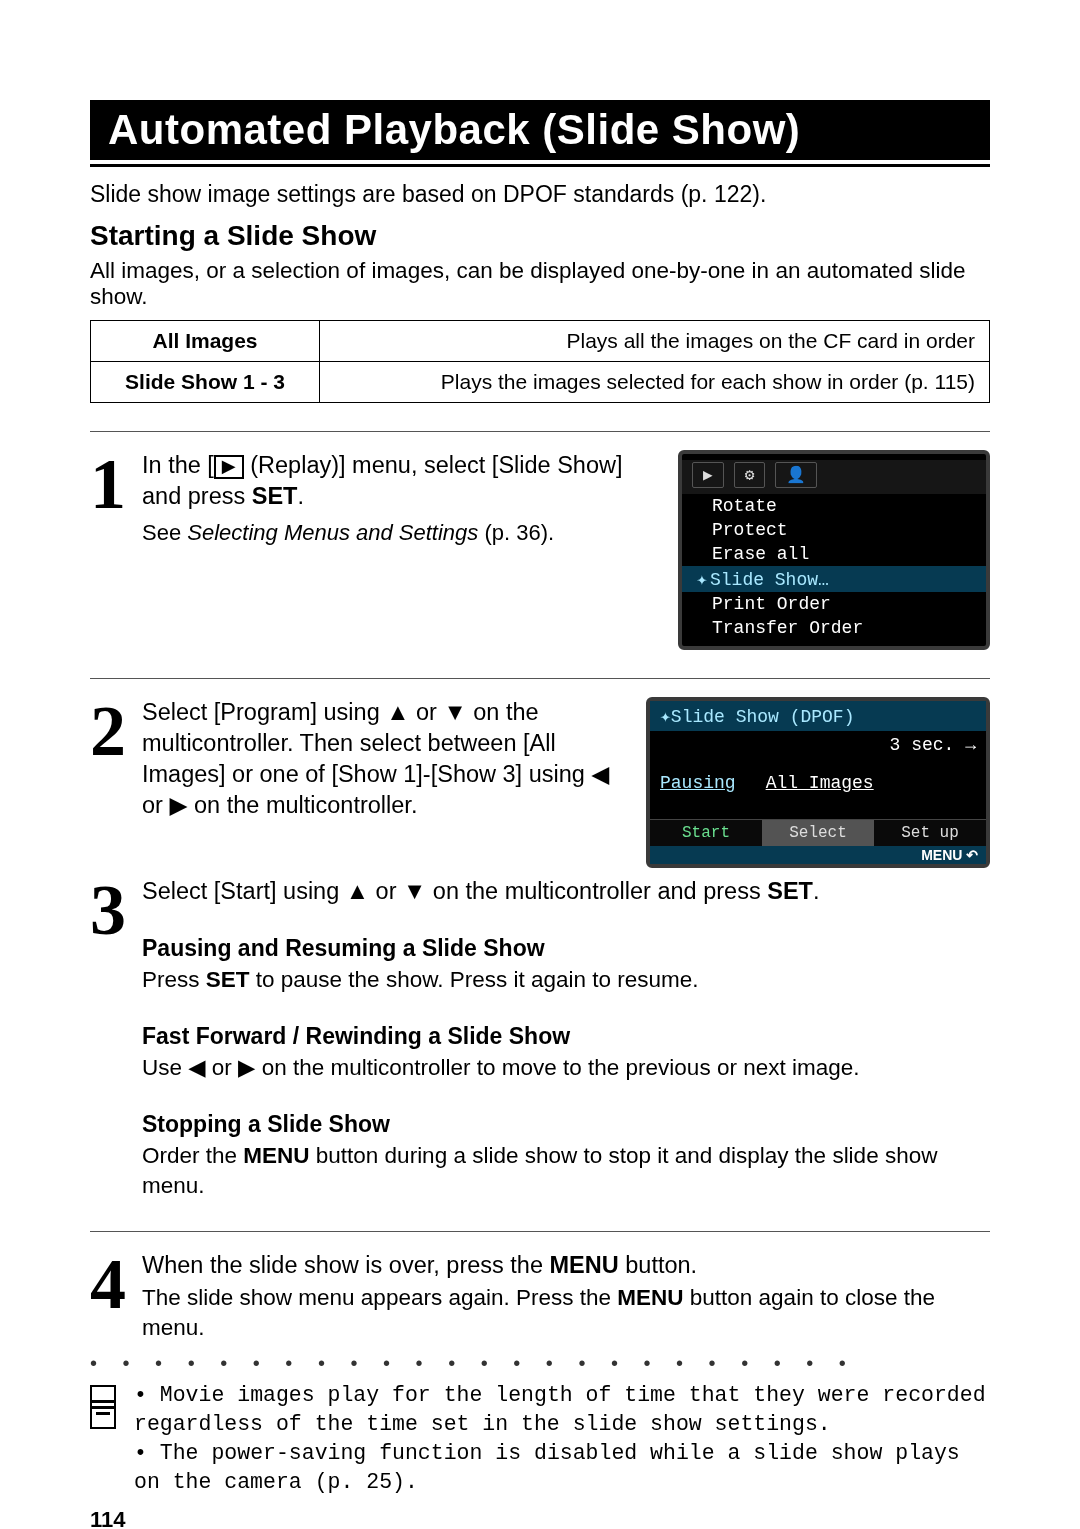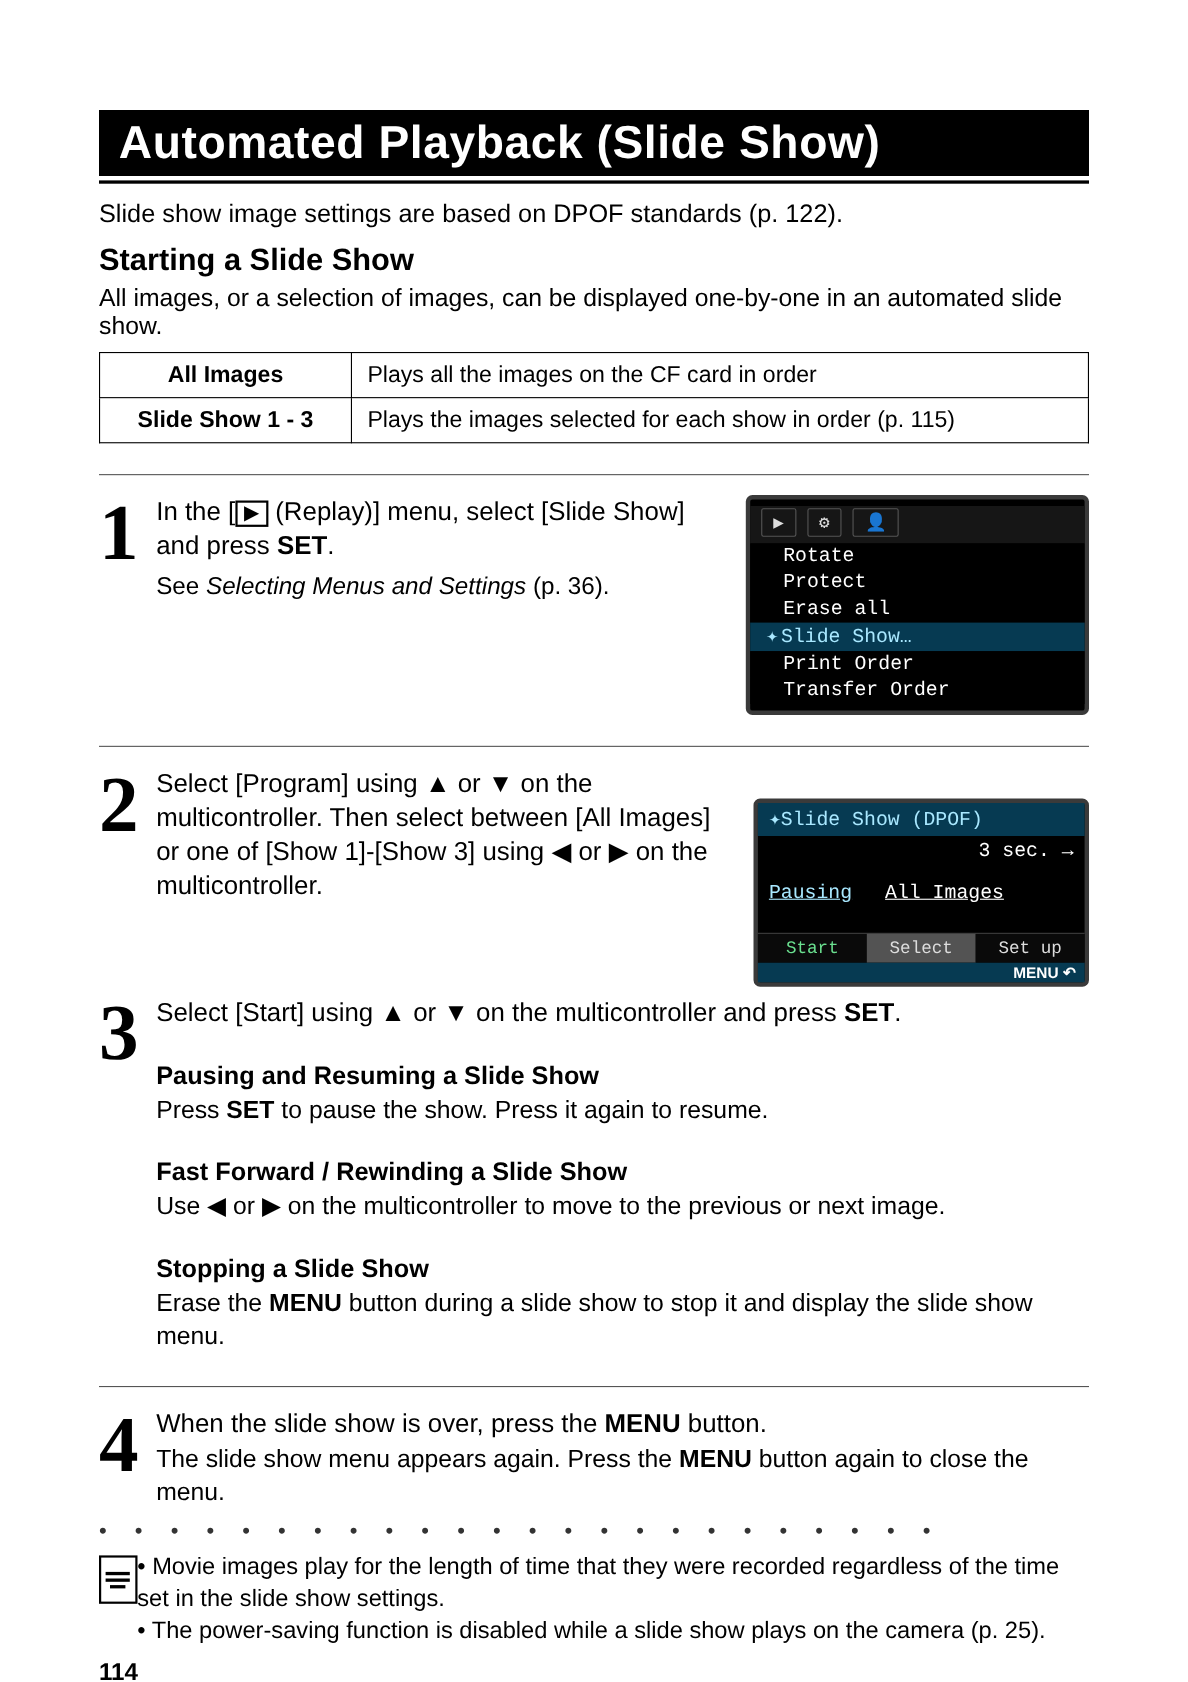--- a/index.html
+++ b/index.html
@@ -45,20 +45,21 @@
   }
   table.modes {
     border-collapse: collapse;
     width: 100%;
     font-size: 21px;
   }
   table.modes td {
     border: 1px solid #000;
     padding: 8px 14px;
     vertical-align: middle;
+    text-align: right;
   }
   table.modes td.label {
     font-weight: 700;
     text-align: center;
     width: 200px;
   }
   .step-sep {
     border: none;
     border-top: 1px solid #555;
     margin: 28px 0 18px 0;
@@ -141,23 +142,22 @@
     padding-left: 12px;
   }
   .lcd1 .sel-ico {
     display: inline-block;
     width: 16px;
     text-align: center;
     color:#a9e8ff;
   }
 
   .lcd2 {
-    width: 305px;
+    width: 344px;
     padding: 0;
-    margin-top: 29px;
   }
   .lcd2 .hdr {
     background: #063a52;
     color: #a9e8ff;
     padding: 4px 10px;
   }
   .lcd2 .time {
     text-align: right;
     padding: 4px 10px 14px 10px;
     color: #fff;
@@ -201,21 +201,23 @@
   }
 
   .dots {
     letter-spacing: 10px;
     font-size: 20px;
     color: #333;
     margin: 8px 0 6px 0;
   }
   .note-wrap {
     display: flex;
+    gap: 18px;
     align-items: flex-start;
+    font-family: Liberation Mono, monospace;
   }
   .note-icon {
     width: 40px; height: 40px;
     border: 2px solid #000;
     display: flex; align-items: center; justify-content: center;
     flex-direction: column;
     gap:3px;
     margin-top: 4px;
   }
   .note-icon .line { width: 22px; height: 3px; background:#000; }
@@ -342,21 +344,21 @@
         <span>Press </span><span class="inline-btn">SET</span><span> to pause the show. Press it again to resume.</span>
       </div>
 
       <span class="small-bold">Fast Forward / Rewinding a Slide Show</span>
       <div class="para">
         <span>Use </span><span class="arrow">◀</span><span> or </span><span class="arrow">▶</span><span> on the multicontroller to move to the previous or next image.</span>
       </div>
 
       <span class="small-bold">Stopping a Slide Show</span>
       <div class="para">
-        <span>Erase the </span><span class="inline-btn">MENU</span><span> button during a slide show to stop it and display the slide show menu.</span>
+        <span>Order the </span><span class="inline-btn">MENU</span><span> button during a slide show to stop it and display the slide show menu.</span>
       </div>
     </div>
   </div>
 
   <hr class="step-sep">
 
   <div class="step">
     <div class="step-num">4</div>
     <div class="step-body">
       <span>

